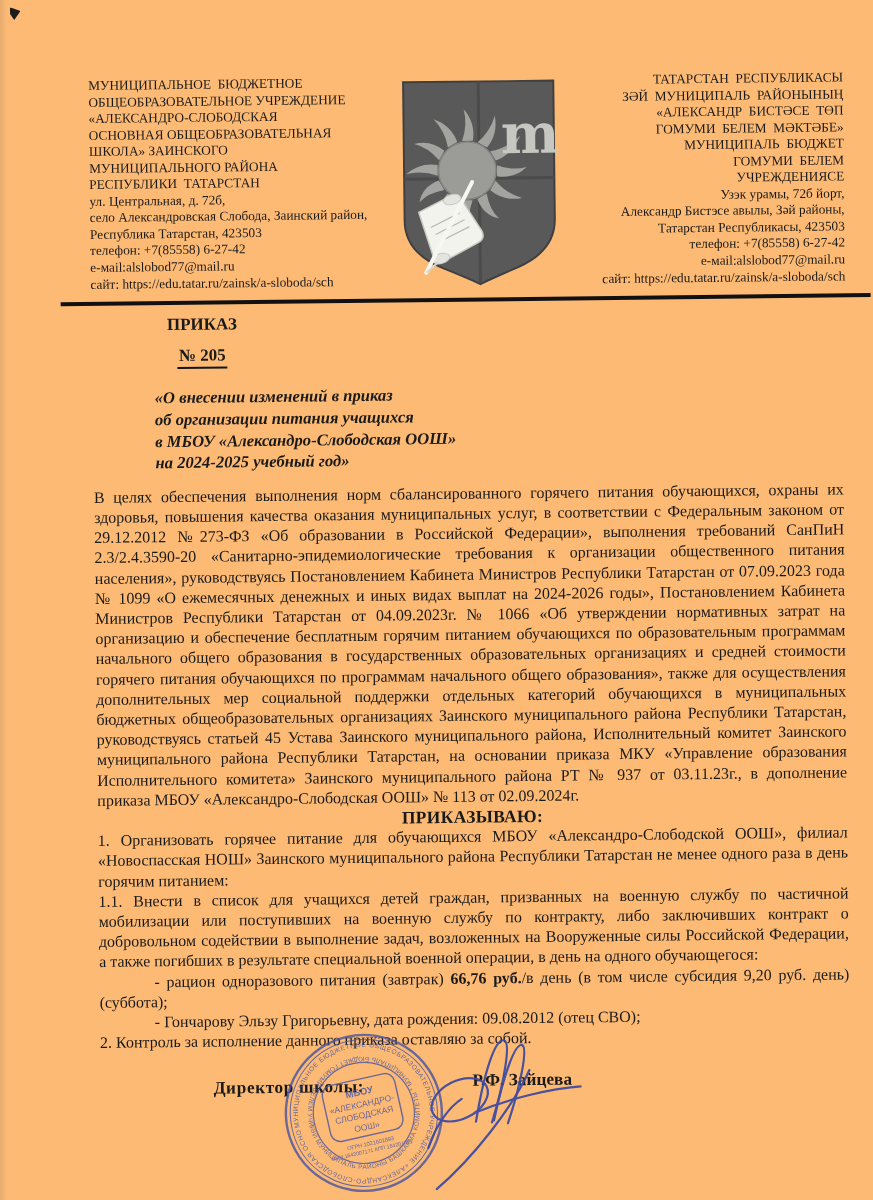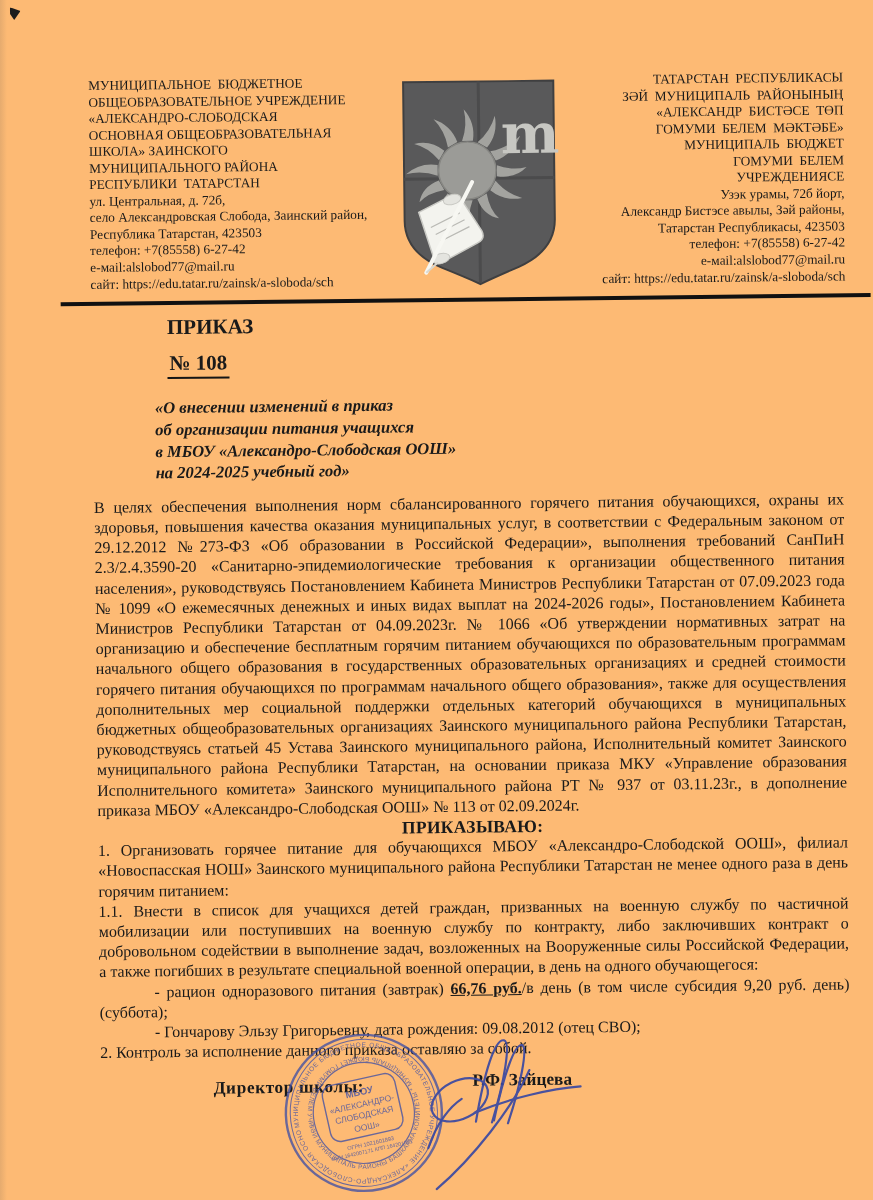--- a/index.html
+++ b/index.html
@@ -36,33 +36,33 @@
   .h-col{font-size:13.3px;line-height:1.245;}
   .h-left{width:304px;}
   .h-right{flex:1;text-align:right;}
   .h-col .ln{white-space:pre-wrap;}
   .emblem{width:168px;flex:none;margin:2px 2px 0 2px;}
 
   .divider{height:4px;background:#111;margin:9px 1px 0 62px;}
 
   
   .order-row{display:flex;justify-content:space-between;padding:10px 128px 0 168px;}
-  .order-col{font-weight:700;font-size:21px;}
+  .order-col{text-align:center;font-weight:700;font-size:17px;}
   .order-num{margin-top:11px;display:inline-block;border-bottom:2px solid #151515;padding:0 2px 1px;}
   .order-date{margin-top:9px;display:inline-block;border-bottom:2px solid #151515;padding:0 1px 1px;}
 
   
   .subject{margin:18px 0 0 155px;font-size:16.6px;font-weight:700;font-style:italic;line-height:1.3;}
 
   
   .bodytext{margin:13px 30px 0 93px;font-size:16px;line-height:20.2px;text-align:justify;}
   .bodytext p{margin:0;}
   .resolve{text-align:center;font-weight:700;font-size:17.5px;margin:2px 0 1px;letter-spacing:.3px;}
   p.item.indent{text-indent:55px;}
-  .b{font-weight:700;text-decoration:underline;}
+  .b{font-weight:700;}
 
   
   .footer{position:absolute;left:93px;right:30px;top:1054px;height:140px;}
   .dir-label{position:absolute;left:113px;top:22px;font-weight:700;font-size:17.3px;letter-spacing:.6px;}
   .dir-name{position:absolute;left:372px;top:17px;font-weight:700;font-size:17.3px;}
 
   .overlay{position:absolute;left:0;top:0;z-index:5;pointer-events:none;}
 </style>
 </head>
 <body>
@@ -164,21 +164,21 @@
           <div class="ln">e-мail:alslobod77@mail.ru</div>
           <div class="ln">сайт: https://edu.tatar.ru/zainsk/a-sloboda/sch</div>
         </div>
     </div>
 
     <div class="divider"></div>
 
     <div class="order-row">
       <div class="order-col">
         <div>ПРИКАЗ</div>
-        <div><span class="order-num">№ 108</span></div>
+        <div><span class="order-num">№ 205</span></div>
       </div>
     </div>
 
     <div class="subject">
 
     <div>«О внесении изменений в приказ</div>
         <div>об организации питания учащихся</div>
         <div>в МБОУ «Александро-Слободская ООШ»</div>
         <div>на 2024-2025 учебный год»</div>
       </div>

